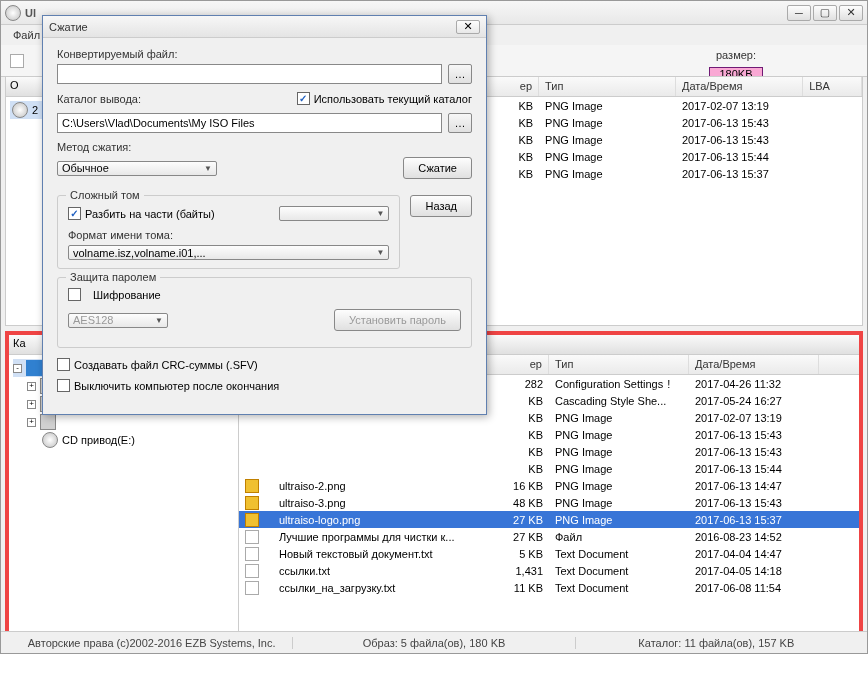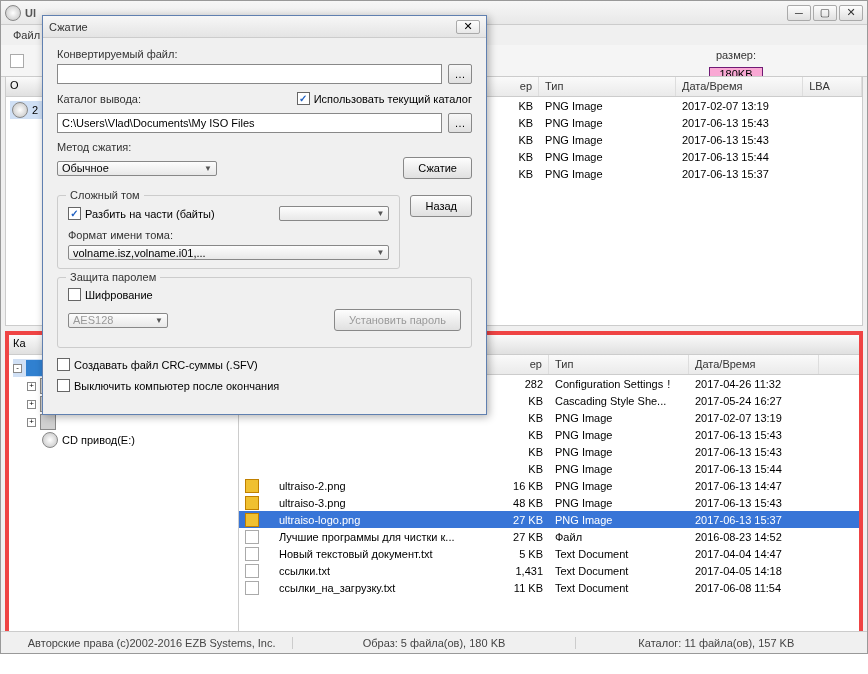--- a/index.html
+++ b/index.html
@@ -395,21 +395,21 @@
         </div>
       </div>
       <button class="btn" style="margin-top:8px">
           <span>Назад</span>
         </button>
     </div>
 
     <div class="groupbox">
       <span class="groupbox-title">Защита паролем</span>
       <div class="row">
-        <label style="display:flex;align-items:flex-end;gap:4px">
+        <label style="display:flex;align-items:flex-end;gap:12px">
           <span class="checkbox"></span>
           <span>Шифрование</span>
         </label>
       </div>
       <div class="row">
         <div class="select" style="width:100px;color:#999">
           <span>AES128</span>
           <span class="dropdown-arrow">▼</span>
         </div>
         <div style="flex:1"></div>

